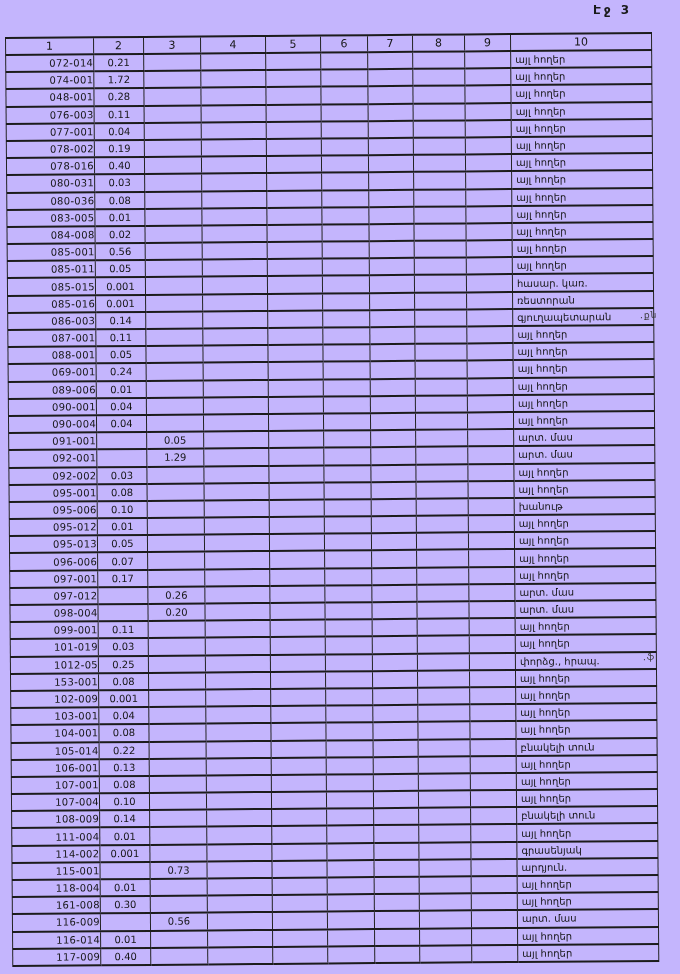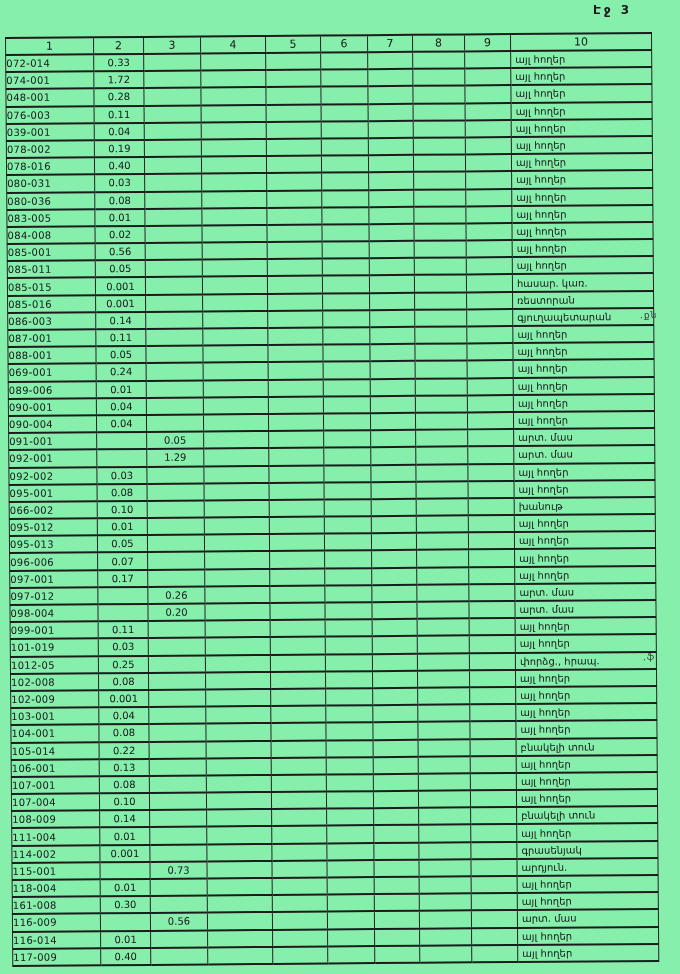--- a/index.html
+++ b/index.html
@@ -1,19 +1,19 @@
 <!DOCTYPE html>
 <html><head>
 <meta charset="utf-8">
 <style>
   html,body{margin:0;padding:0;background:#e8e8e8;}
   .page{
     position:relative;
     width:680px;height:974px;
-    background:#86efac;
+    background:#c4b5fd;
     font-family:"DejaVu Sans",sans-serif;
     color:#161616;
     overflow:hidden;
     box-shadow:0 0 4px rgba(0,0,0,.25);
   }
   .page-label{
     position:absolute;top:3px;left:593px;
     font-size:12px;font-weight:bold;letter-spacing:3px;
     color:#1a1a1a;
   }
@@ -39,21 +39,21 @@
     font-size:10px;
     line-height:15px;
     vertical-align:middle;
   }
   th{
     height:14px;
     font-size:11px;
     font-weight:normal;
     text-align:center;
   }
-  td.c1{text-align:left;padding-left:0;letter-spacing:.3px;}
+  td.c1{text-align:right;padding-left:10px;letter-spacing:.3px;}
   td.c2,td.c3{text-align:center;}
   td.c10{text-align:left;padding-left:4px;font-size:10px;}
   .margin-note{
     position:absolute;
     font-size:9px;
     color:#3a3a3a;
     letter-spacing:1px;
     transform:rotate(-2deg);
   }
   .note-1{top:310px;left:640px;}
@@ -90,21 +90,21 @@
           <th>6</th>
           <th>7</th>
           <th>8</th>
           <th>9</th>
           <th>10</th>
         </tr>
       </thead>
       <tbody>
           <tr>
             <td class="c1">072-014</td>
-            <td class="c2">0.33</td>
+            <td class="c2">0.21</td>
             <td class="c3"></td>
             <td class="c4"></td>
             <td class="c5"></td>
             <td class="c6"></td>
             <td class="c7"></td>
             <td class="c8"></td>
             <td class="c9"></td>
             <td class="c10">այլ հողեր</td>
           </tr>
           <tr>
@@ -137,21 +137,21 @@
             <td class="c3"></td>
             <td class="c4"></td>
             <td class="c5"></td>
             <td class="c6"></td>
             <td class="c7"></td>
             <td class="c8"></td>
             <td class="c9"></td>
             <td class="c10">այլ հողեր</td>
           </tr>
           <tr>
-            <td class="c1">039-001</td>
+            <td class="c1">077-001</td>
             <td class="c2">0.04</td>
             <td class="c3"></td>
             <td class="c4"></td>
             <td class="c5"></td>
             <td class="c6"></td>
             <td class="c7"></td>
             <td class="c8"></td>
             <td class="c9"></td>
             <td class="c10">այլ հողեր</td>
           </tr>
@@ -401,21 +401,21 @@
             <td class="c3"></td>
             <td class="c4"></td>
             <td class="c5"></td>
             <td class="c6"></td>
             <td class="c7"></td>
             <td class="c8"></td>
             <td class="c9"></td>
             <td class="c10">այլ հողեր</td>
           </tr>
           <tr>
-            <td class="c1">066-002</td>
+            <td class="c1">095-006</td>
             <td class="c2">0.10</td>
             <td class="c3"></td>
             <td class="c4"></td>
             <td class="c5"></td>
             <td class="c6"></td>
             <td class="c7"></td>
             <td class="c8"></td>
             <td class="c9"></td>
             <td class="c10">խանութ</td>
           </tr>
@@ -521,21 +521,21 @@
             <td class="c3"></td>
             <td class="c4"></td>
             <td class="c5"></td>
             <td class="c6"></td>
             <td class="c7"></td>
             <td class="c8"></td>
             <td class="c9"></td>
             <td class="c10">փորձց., հրապ.</td>
           </tr>
           <tr>
-            <td class="c1">102-008</td>
+            <td class="c1">153-001</td>
             <td class="c2">0.08</td>
             <td class="c3"></td>
             <td class="c4"></td>
             <td class="c5"></td>
             <td class="c6"></td>
             <td class="c7"></td>
             <td class="c8"></td>
             <td class="c9"></td>
             <td class="c10">այլ հողեր</td>
           </tr>

